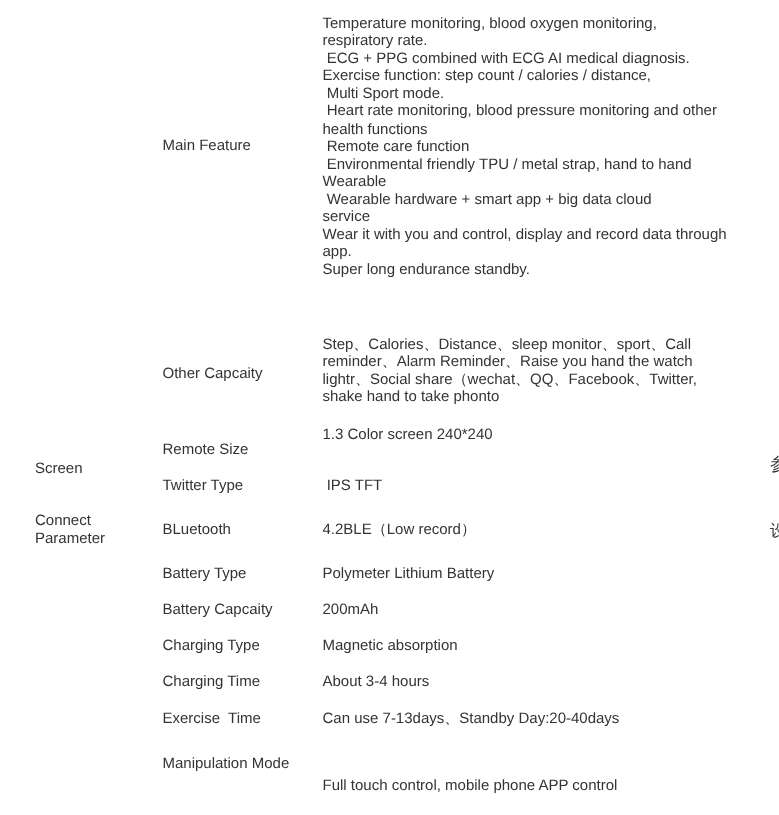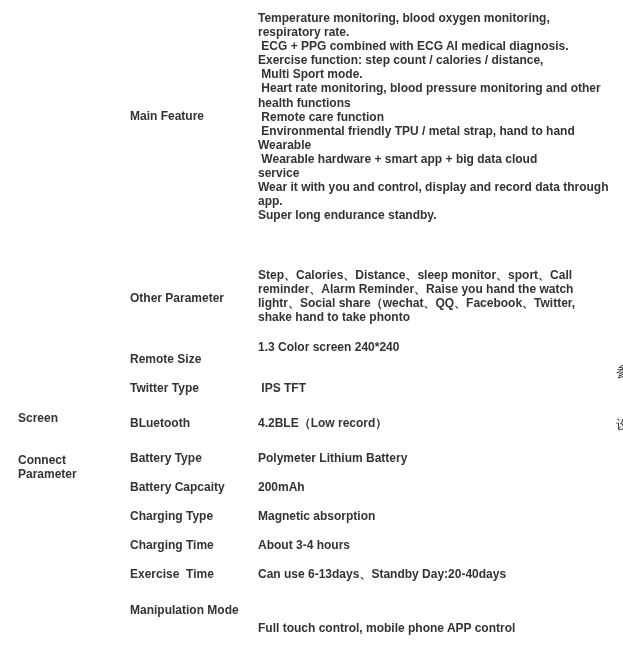--- a/index.html
+++ b/index.html
@@ -11,22 +11,22 @@
     width: 623px;
     height: 652px;
     overflow: hidden;
     position: relative;
     font-family: "Liberation Sans", "DejaVu Sans", sans-serif;
     font-size: 12px;
     line-height: 14.1px;
     color: #333333;
   }
   .abs { position: absolute; }
-  .txt { white-space: pre-wrap; font-weight: bold; }
-  .cat-label   { left: 18px;  width: 95px; margin-top: 44px; }
+  .txt { white-space: pre-wrap; }
+  .cat-label   { left: 28px;  width: 95px; }
   .feat-label  { left: 130px; width: 122px; }
   .val         { left: 258px; width: 364px; }
   .clip-frag {
     position: absolute;
     left: 616px;
     width: 7px;
     overflow: hidden;
     color: #333333;
   }
   .clip-frag span { display: inline-block; }
@@ -46,21 +46,21 @@
 health functions
  Remote care function
  Environmental friendly TPU / metal strap, hand to hand
 Wearable
  Wearable hardware + smart app + big data cloud
 service
 Wear it with you and control, display and record data through
 app.
 Super long endurance standby.</div>
 
-  <div class="abs feat-label txt" style="top:291px">Other Parameter</div>
+  <div class="abs feat-label txt" style="top:291px">Other Capcaity</div>
   <div class="abs val txt" style="top:268px">Step、Calories、Distance、sleep monitor、sport、Call
 reminder、Alarm Reminder、Raise you hand the watch
 lightr、Social share（wechat、QQ、Facebook、Twitter,
 shake hand to take phonto</div>
 
   <div class="abs cat-label txt" style="top:367px">Screen</div>
 
   <div class="abs feat-label txt" style="top:352px">Remote Size</div>
   <div class="abs val txt" style="top:340px">1.3 Color screen 240*240</div>
 
@@ -78,21 +78,21 @@
   <div class="abs feat-label txt" style="top:480px">Battery Capcaity</div>
   <div class="abs val txt" style="top:480px">200mAh</div>
 
   <div class="abs feat-label txt" style="top:509px">Charging Type</div>
   <div class="abs val txt" style="top:509px">Magnetic absorption</div>
 
   <div class="abs feat-label txt" style="top:538px">Charging Time</div>
   <div class="abs val txt" style="top:538px">About 3-4 hours</div>
 
   <div class="abs feat-label txt" style="top:567px">Exercise  Time</div>
-  <div class="abs val txt" style="top:567px">Can use 6-13days、Standby Day:20-40days</div>
+  <div class="abs val txt" style="top:567px">Can use 7-13days、Standby Day:20-40days</div>
 
   <div class="abs feat-label txt" style="top:603px">Manipulation Mode</div>
   <div class="abs val txt" style="top:621px">Full touch control, mobile phone APP control</div>
 
   <div class="clip-frag" style="top:363px;height:18px;font-size:14px;line-height:17px">
     <span>参</span>
   </div>
   <div class="clip-frag" style="top:417px;height:17px;font-size:13px;line-height:16px">
     <span>设</span>
   </div>

